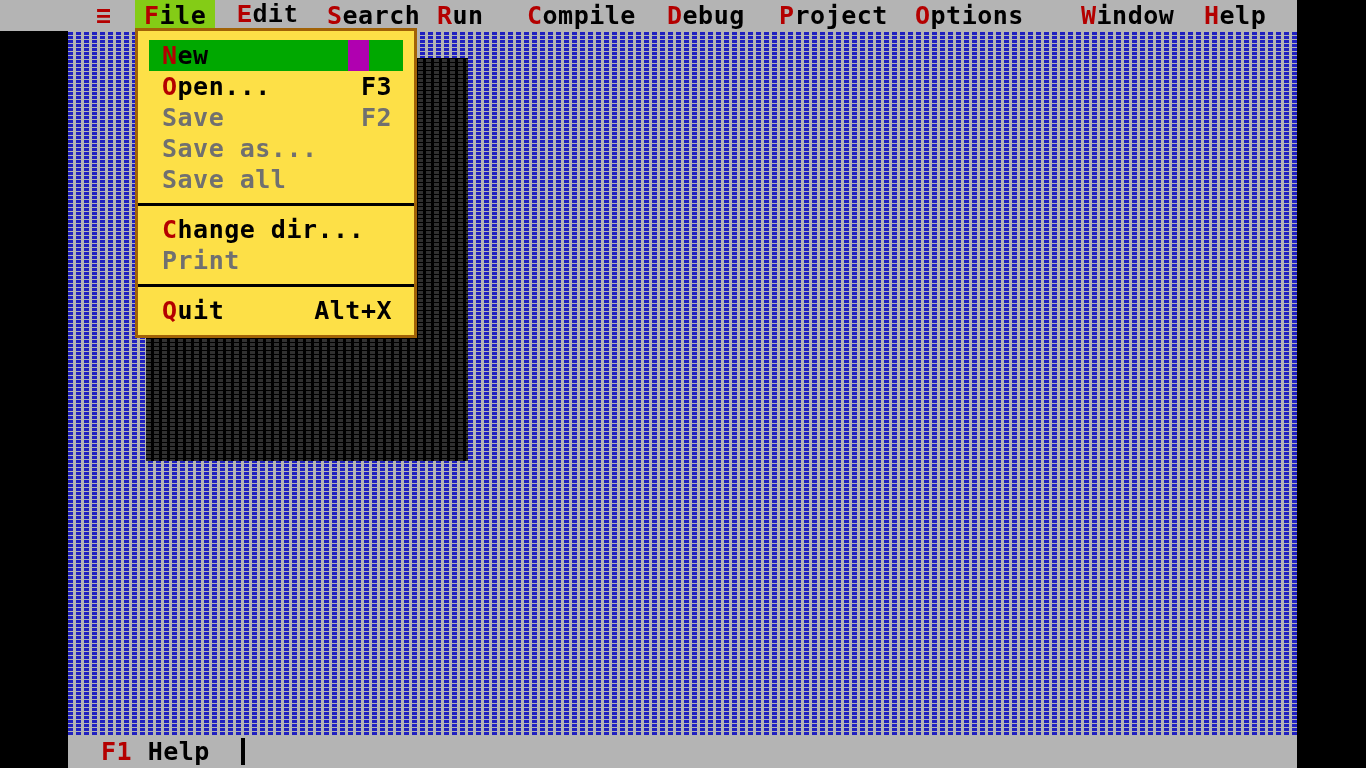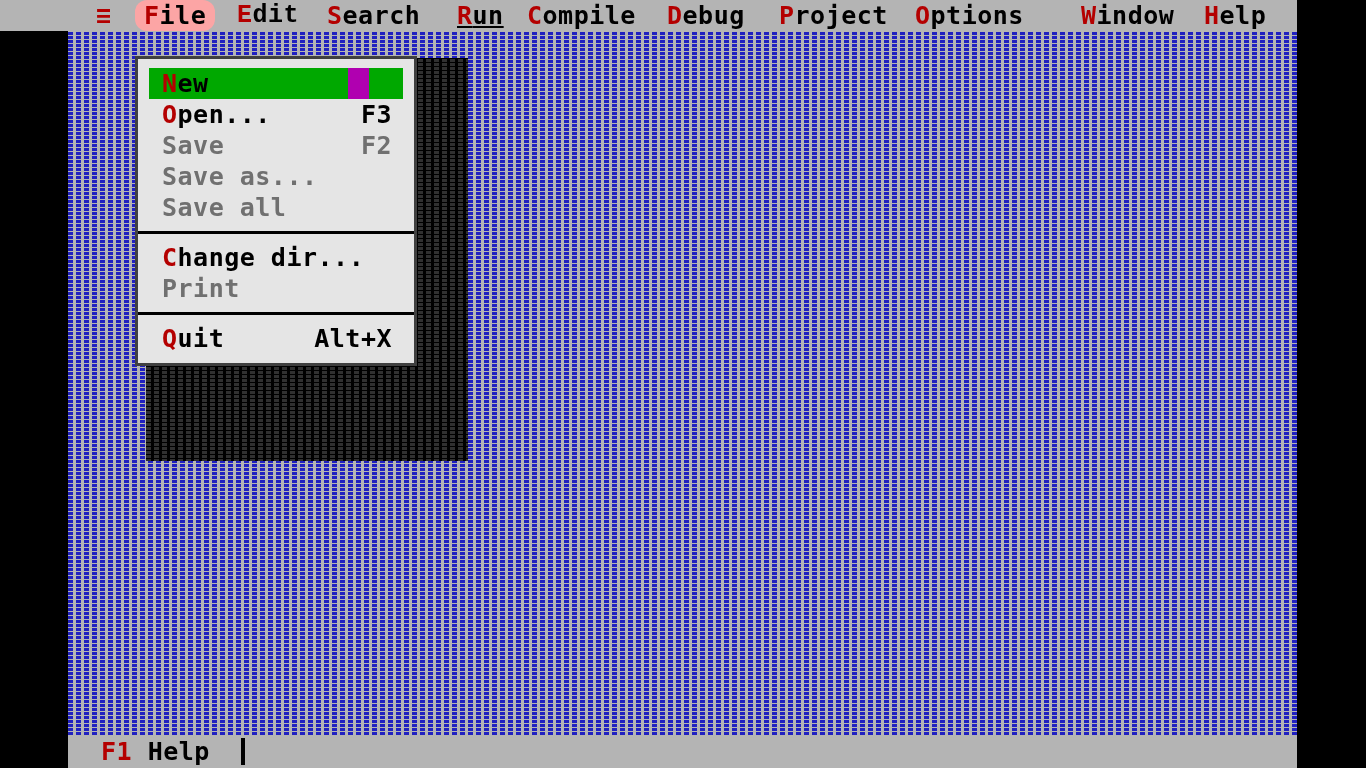--- a/index.html
+++ b/index.html
@@ -55,22 +55,21 @@
     font-size: 25px;
     font-weight: bold;
     color: #000000;
     white-space: pre;
     letter-spacing: 0.5px;
     padding: 0 9px;
     box-sizing: border-box;
   }
   .menu-item .hot { color: #b40000; }
   .menu-item.active {
-    background: #fca5a5;
-    border-radius: 12px;
+    background: #84cc16;
   }
   .menu-item.active .hot { color: #b40000; }
 
   
   #desktop {
     position: absolute;
     left: 68px;
     top: 31px;
     width: 1229px;
     height: 704px;
@@ -117,24 +116,24 @@
     left: 0; top: 0; right: 0; bottom: 0;
     background-image: repeating-linear-gradient(to bottom,
         rgba(0,0,0,1) 0px, rgba(0,0,0,1) 1px,
         rgba(0,0,0,0) 1px, rgba(0,0,0,0) 4px);
   }
 
   
   #file-menu {
     position: absolute;
     left: 135px;
-    top: 56px;
+    top: 28px;
     width: 282px;
-    background: #e5e5e5;
-    border: 3px solid #404040;
+    background: #fde047;
+    border: 3px solid #a16207;
     box-sizing: border-box;
     padding: 9px 0 9px 0;
   }
   .menu-section {
     padding: 0;
   }
   .menu-sep {
     height: 0px;
     border-top: 3px solid #000000;
     margin: 8px 0 8px 0;
@@ -212,21 +211,21 @@
 
 <div id="screen">
 
   <div id="desktop"></div>
 
   <div id="menubar">
     <span class="menu-hamburger">≡</span>
   <div class="menu-item active" style="left: 135px;"><span class="hot">F</span>ile</div>
       <div class="menu-item" style="left: 228px; font-family: Liberation Mono, monospace;"><span class="hot">E</span>dit</div>
       <div class="menu-item" style="left: 318px;"><span class="hot">S</span>earch</div>
-      <div class="menu-item" style="left: 448px; text-decoration: underline;"><span class="hot">R</span>un</div>
+      <div class="menu-item" style="left: 428px;"><span class="hot">R</span>un</div>
       <div class="menu-item" style="left: 518px;"><span class="hot">C</span>ompile</div>
       <div class="menu-item" style="left: 658px;"><span class="hot">D</span>ebug</div>
       <div class="menu-item" style="left: 770px;"><span class="hot">P</span>roject</div>
       <div class="menu-item" style="left: 906px;"><span class="hot">O</span>ptions</div>
       <div class="menu-item" style="left: 1072px;"><span class="hot">W</span>indow</div>
       <div class="menu-item" style="left: 1195px;"><span class="hot">H</span>elp</div>
     </div>
 
   <div id="menu-shadow"></div>
 

